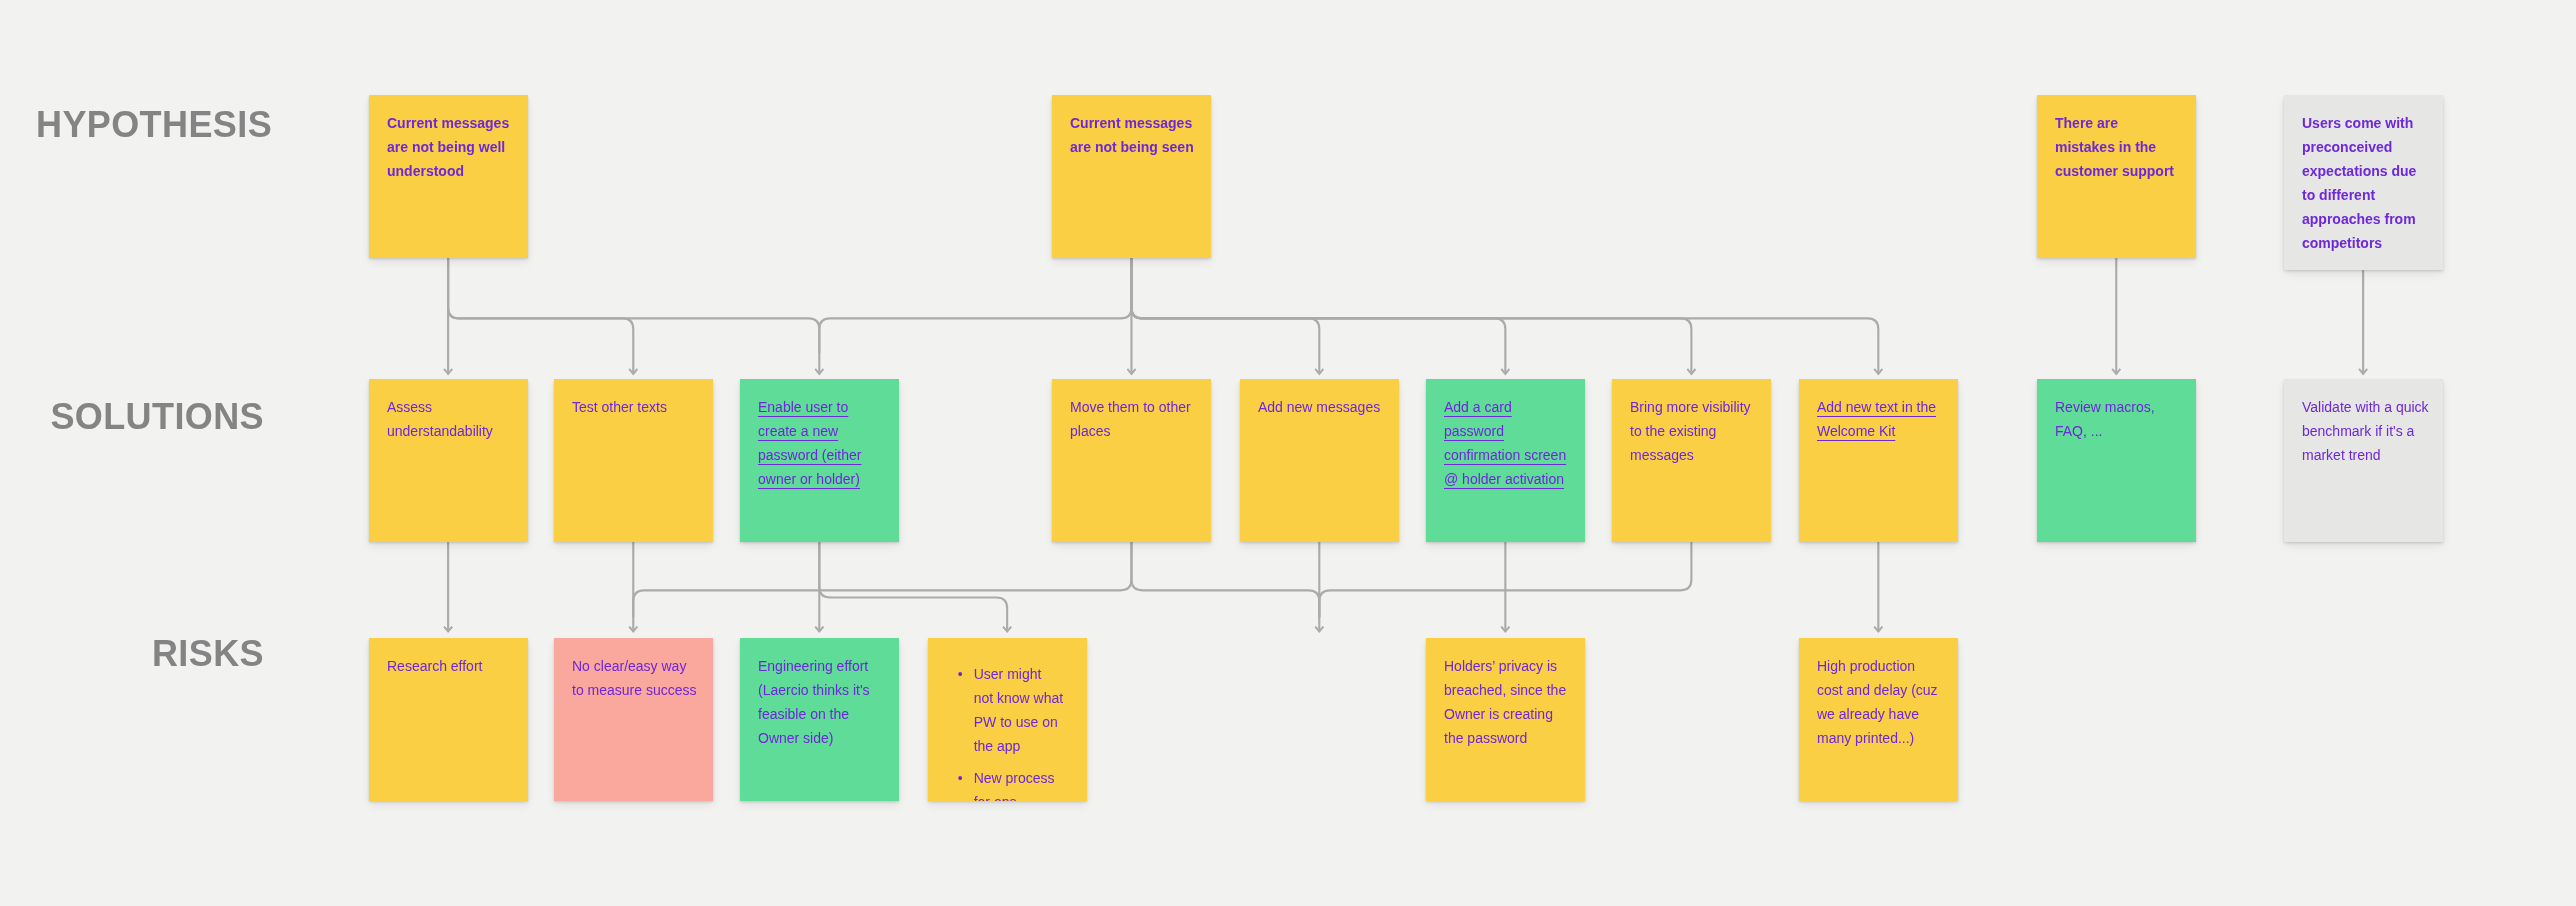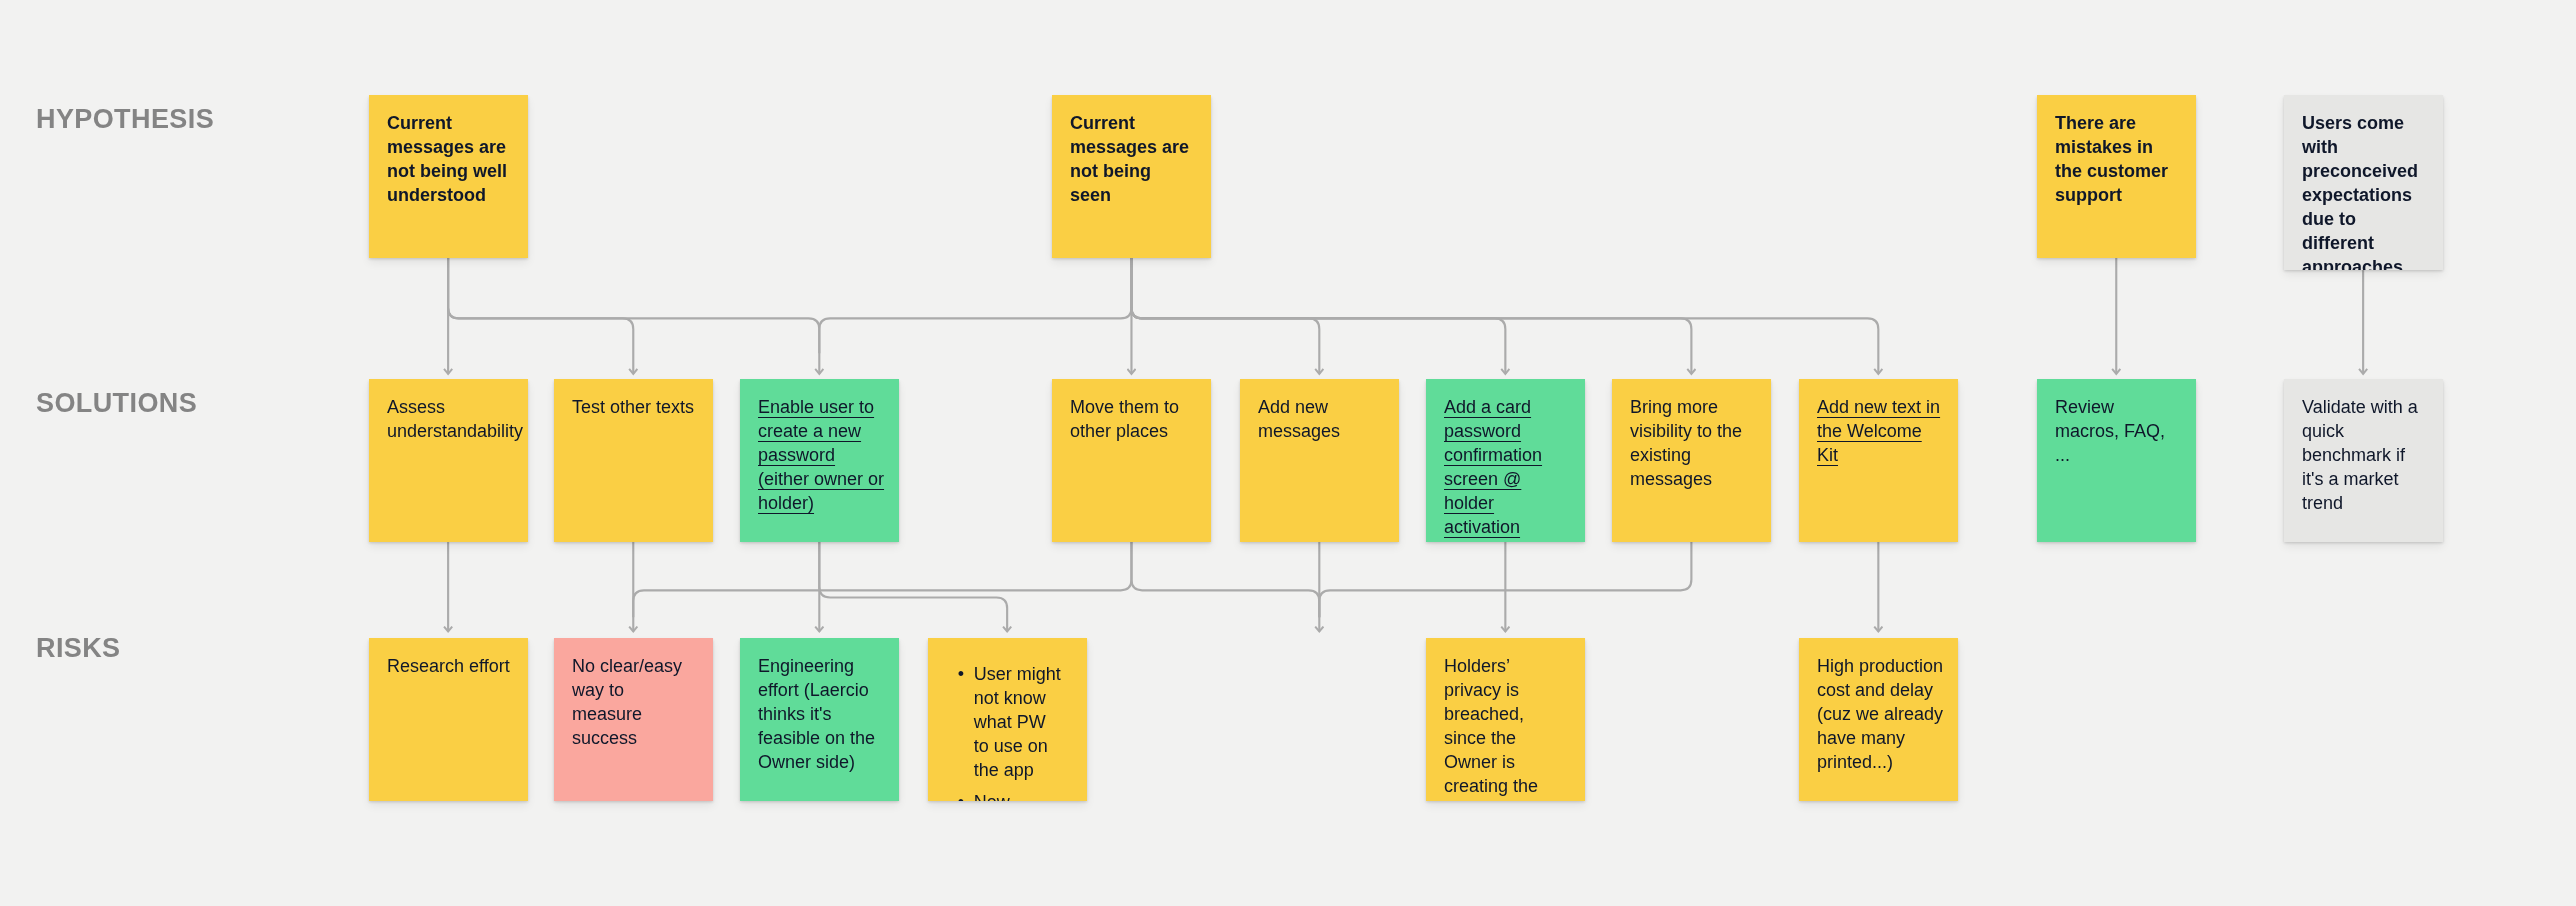--- a/index.html
+++ b/index.html
@@ -5,36 +5,36 @@
   html, body { margin: 0; padding: 0; }
   body {
     width: 2576px; height: 907px;
     background: var(--background, #F2F2F1);
     font-family: "Liberation Sans", "DejaVu Sans", sans-serif;
     overflow: hidden; position: relative;
   }
   .canvas { position: absolute; inset: 0; width: 2576px; height: 907px; }
 
   .row-label {
-    position: absolute; left: 36px; width: 228px; text-align: left;
-    font-size: 27px; font-weight: bold; letter-spacing: 0.4px;
+    position: absolute; left: 36px; width: 228px; text-align: right;
+    font-size: 36px; font-weight: bold; letter-spacing: 0.4px;
     color: var(--label_text, #848484);
   }
 
   .connector-layer { position: absolute; left: 0; top: 0; z-index: 1; }
   .connector-layer path {
     fill: none;
     stroke: var(--connector, #ABABAB);
     stroke-width: 2.4px;
   }
 
   .note {
     position: absolute; width: 159px; height: 163px;
     padding: 16px 14.3px 12.5px 18px; box-sizing: border-box;
-    font-size: 18px; line-height: 24px; color: #0f172a;
+    font-size: 14px; line-height: 24px; color: #6d28d9;
     box-shadow: 0 1.8px 2.7px rgba(0,0,0,0.16), 0 5.4px 9px rgba(0,0,0,0.07);
     z-index: 2; overflow: hidden;
   }
   .note.yellow { background: var(--sticky_yellow, #FACF44); }
   .note.green  { background: var(--sticky_green,  #60DC99); }
   .note.pink   { background: var(--sticky_pink,   #FAA79E); }
   .note.gray   { background: var(--sticky_gray,   #E6E6E4); }
   .note.bold   { font-weight: bold; }
   .note.tall   { height: 175px; }
   .note.underline span {
@@ -46,21 +46,21 @@
   .note ul { margin: 0; padding: 0 0 0 19.7px; list-style: none; }
   .note ul li { position: relative; margin: 8px; }
   .note ul li::before { content: "\2022"; position: absolute; left: -16px; }
 </style>
 </head>
 <body>
 
 <div class="canvas">
 
   <div class="row-label" style="top:104px">HYPOTHESIS</div>
-  <div class="row-label" style="top:388px">SOLUTIONS</div>
+  <div class="row-label" style="top:396px">SOLUTIONS</div>
   <div class="row-label" style="top:633px">RISKS</div>
 
   <svg class="connector-layer" width="2576" height="907" viewBox="0 0 2880 1014">
     <defs>
       <marker id="arrow" viewBox="0 0 12 12" markerWidth="11" markerHeight="11" refX="7" refY="6" orient="auto" markerUnits="userSpaceOnUse">
         <path d="M1,1 L7,6 L1,11" fill="none" stroke="#ABABAB" stroke-width="2"></path>
       </marker>
     </defs>
 
     <path d="M501,288 V418" marker-end="url(#arrow)"></path>

